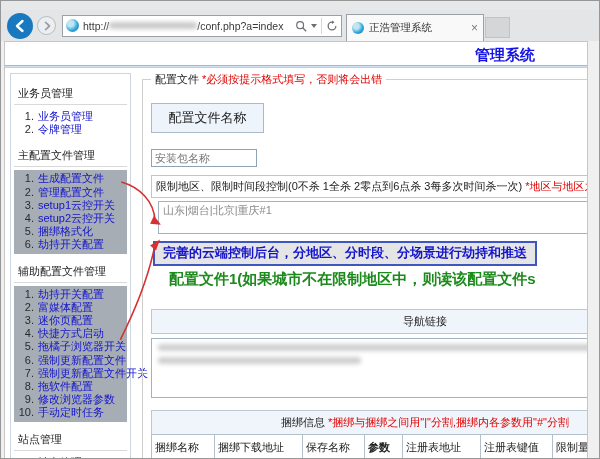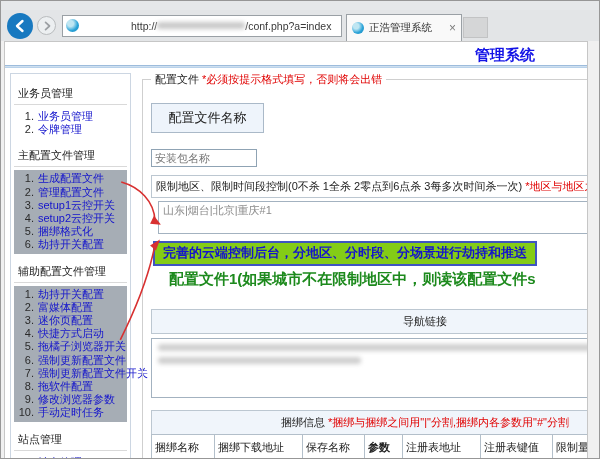--- a/index.html
+++ b/index.html
@@ -7,31 +7,31 @@
   .window { position:relative; width:600px; height:459px; background:#f0f0f0;
             border:1px solid #979797; overflow:hidden; }
 
   
   .titlebar { height:9px; background:#e6e8ea; }
   .toolbar { height:31px; display:flex; align-items:center; background:#e3e5e7; padding:0 0 0 6px; }
   .nav-btn { border-radius:50%; display:flex; align-items:center; justify-content:center; flex:0 0 auto; }
   .nav-back { width:26px; height:26px; background:#1879c0; }
   .nav-fwd  { width:19px; height:19px; background:#eceff1; border:1px solid #b9bcbe; margin-left:4px; }
   .addressbar { display:flex; align-items:center; height:22px; width:280px; margin-left:6px;
-                background:#fff; border:1px solid #9aa0a5; padding:0 3px;gap:48px; }
+                background:#fff; border:1px solid #9aa0a5; padding:0 3px; }
   .favicon { width:13px; height:13px; border-radius:50%;
              background:radial-gradient(circle at 35% 35%, #bfe6f2 25%, #2aa3d8 60%, #1b85b8 100%);
              flex:0 0 auto; }
   .url { font-size:10.5px; color:#3a3a3a; margin-left:4px; white-space:nowrap; display:flex; align-items:center; }
   .blurbar { display:inline-block; height:7px; border-radius:3px; background:#c9c9c9; filter:blur(2px); }
   .addr-icons { margin-left:auto; display:flex; align-items:center; color:#6b7075; }
   .caret-down { width:0; height:0; border-left:3px solid transparent; border-right:3px solid transparent;
                 border-top:4px solid #6b7075; margin:0 4px; }
   .addr-sep { width:1px; height:16px; background:#d8d8d8; margin-right:4px; }
-  .tab { display:flex; align-items:center; height:27px; width:116px; margin-left:4px; align-self:flex-end;
+  .tab { display:flex; align-items:center; height:27px; width:138px; margin-left:4px; align-self:flex-end;
          background:#f9f9f9; border:1px solid #9aa0a5; border-bottom:none; padding:0 5px; }
   .tab-title { font-size:10.5px; color:#333; margin-left:5px; white-space:nowrap; overflow:hidden; flex:1; }
   .tab-close { font-size:12px; color:#7d7d7d; margin-left:4px; cursor:default; }
   .tab-stub { width:25px; height:21px; background:#d5d6d7; align-self:flex-end; margin:0 0 3px 1px; border:1px solid #c2c3c4; }
 
   
   .page { position:absolute; left:3px; right:11px; top:40px; bottom:0;
           background:#fff; border:1px solid #c6c6c6; border-bottom:none; overflow:hidden; }
   .page-header { height:23px; position:relative; }
   .page-title { position:absolute; right:52px; top:4px; color:#1414e6; font-size:15px; font-weight:bold; }
@@ -55,21 +55,21 @@
   fieldset.conf legend { font-size:11px; color:#222; padding:0 4px; }
   .red { color:#e00000; }
   .name-cell { width:113px; border:1px solid #aab9c8; background:#eef4fb; text-align:center;
                font-size:13px; color:#222; padding:5px 0; margin-top:8px; }
   .name-input { width:106px; height:18px; border:1px solid #8fa3b4; font-size:11px; color:#9a9a9a;
                 padding:0 3px; margin-top:16px; display:block; font-family:"Liberation Sans",sans-serif; }
   .restrict-row { border:1px solid #bcc7d1; margin-top:8px; padding:3px 4px; font-size:11px; color:#222;
                   white-space:nowrap; overflow:hidden; width:545px; }
   .restrict-area { width:528px; height:33px; border:1px solid #a3b2c0; margin:3px 0 0 7px;
                    font-size:11px; color:#8a8a8a; padding:1px 4px; }
-  .callout { display:inline-block; margin:7px 0 0 2px; background:#84cc16; border:2px solid #3f55c0;
+  .callout { display:inline-block; margin:7px 0 0 2px; background:#e5e5e5; border:2px solid #3f55c0;
              color:#1414cc; font-weight:bold; font-size:13px; padding:1px 8px 2px 8px; white-space:nowrap; }
   .green-note { margin:4px 0 0 18px; color:#1d8a1d; font-weight:bold; font-size:15px; white-space:nowrap; }
 
   .section { margin-top:20px; width:548px; }
   .section-header { border:1px solid #bcc7d1; background:#f0f5fb; text-align:center; font-size:11px;
                     color:#222; padding:4px 0; }
   .nav-area { border:1px solid #a3b2c0; margin-top:4px; height:60px; padding:5px 6px; }
   .nav-area .blurline { display:block; height:7px; border-radius:3px; background:#cfcfcf; filter:blur(2px); margin-bottom:6px; }
 
   .bundle { margin-top:12px; width:640px; }

